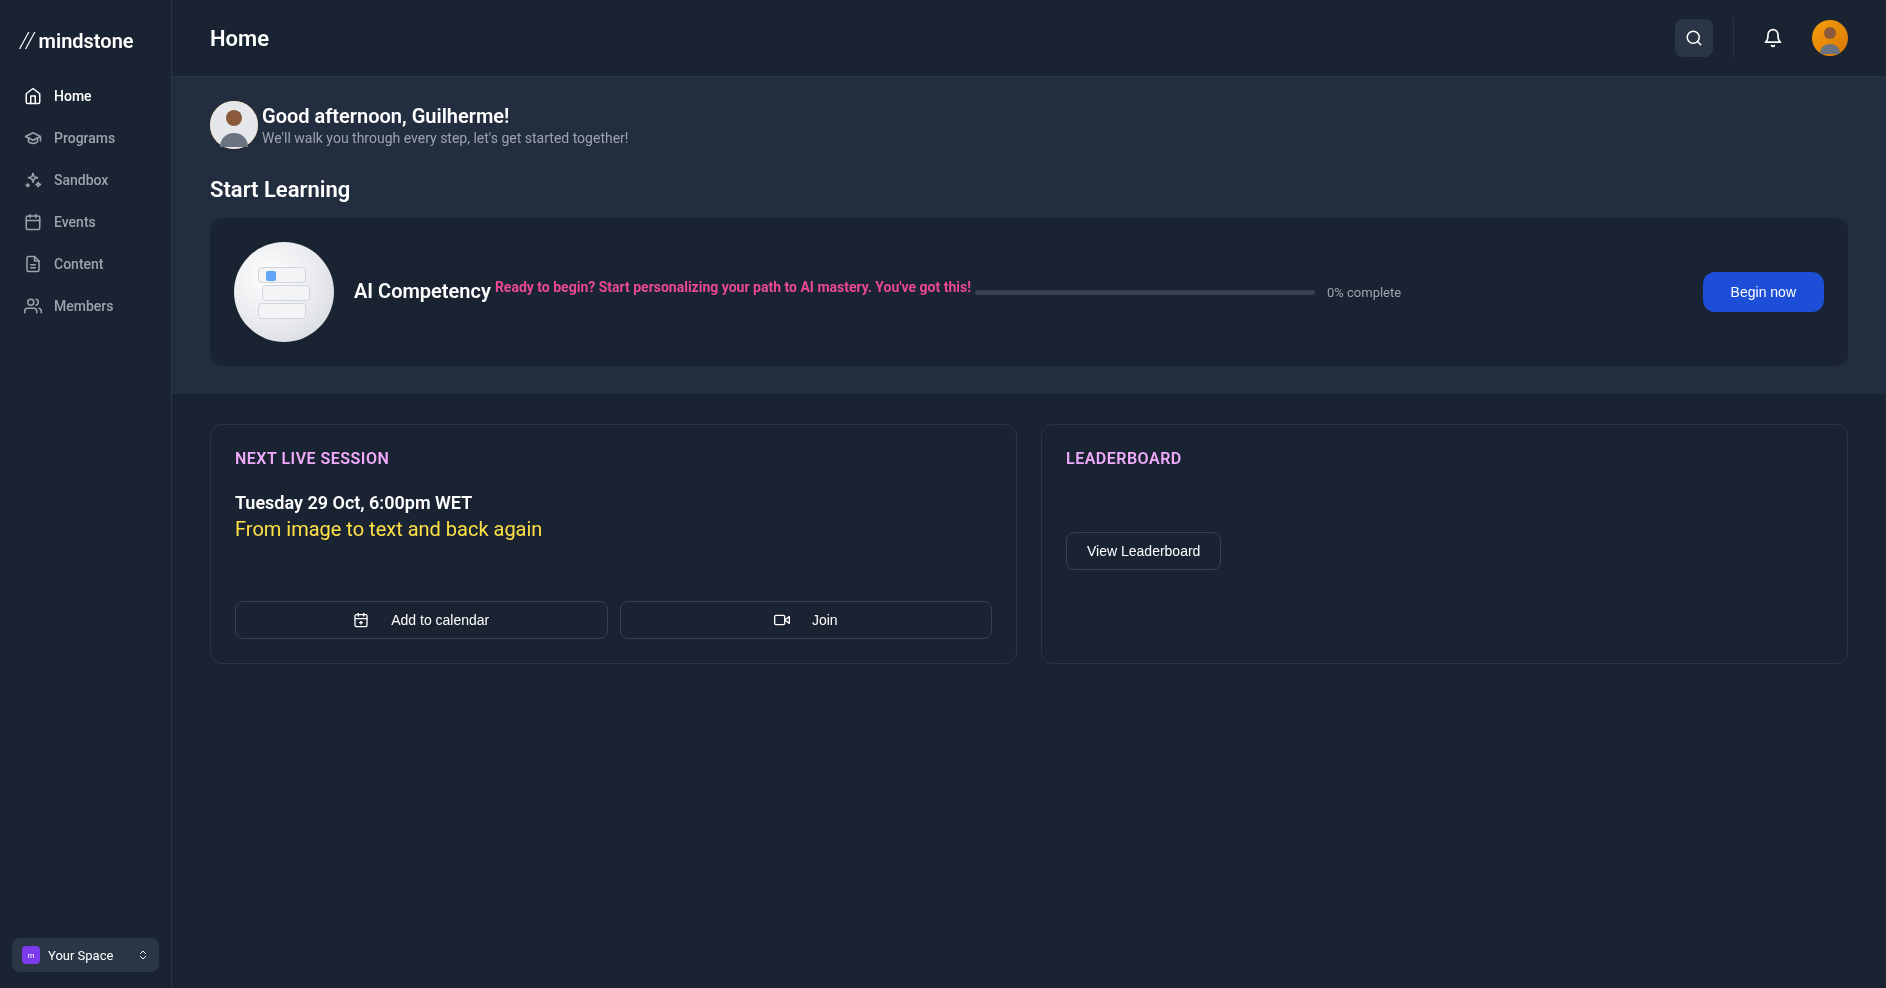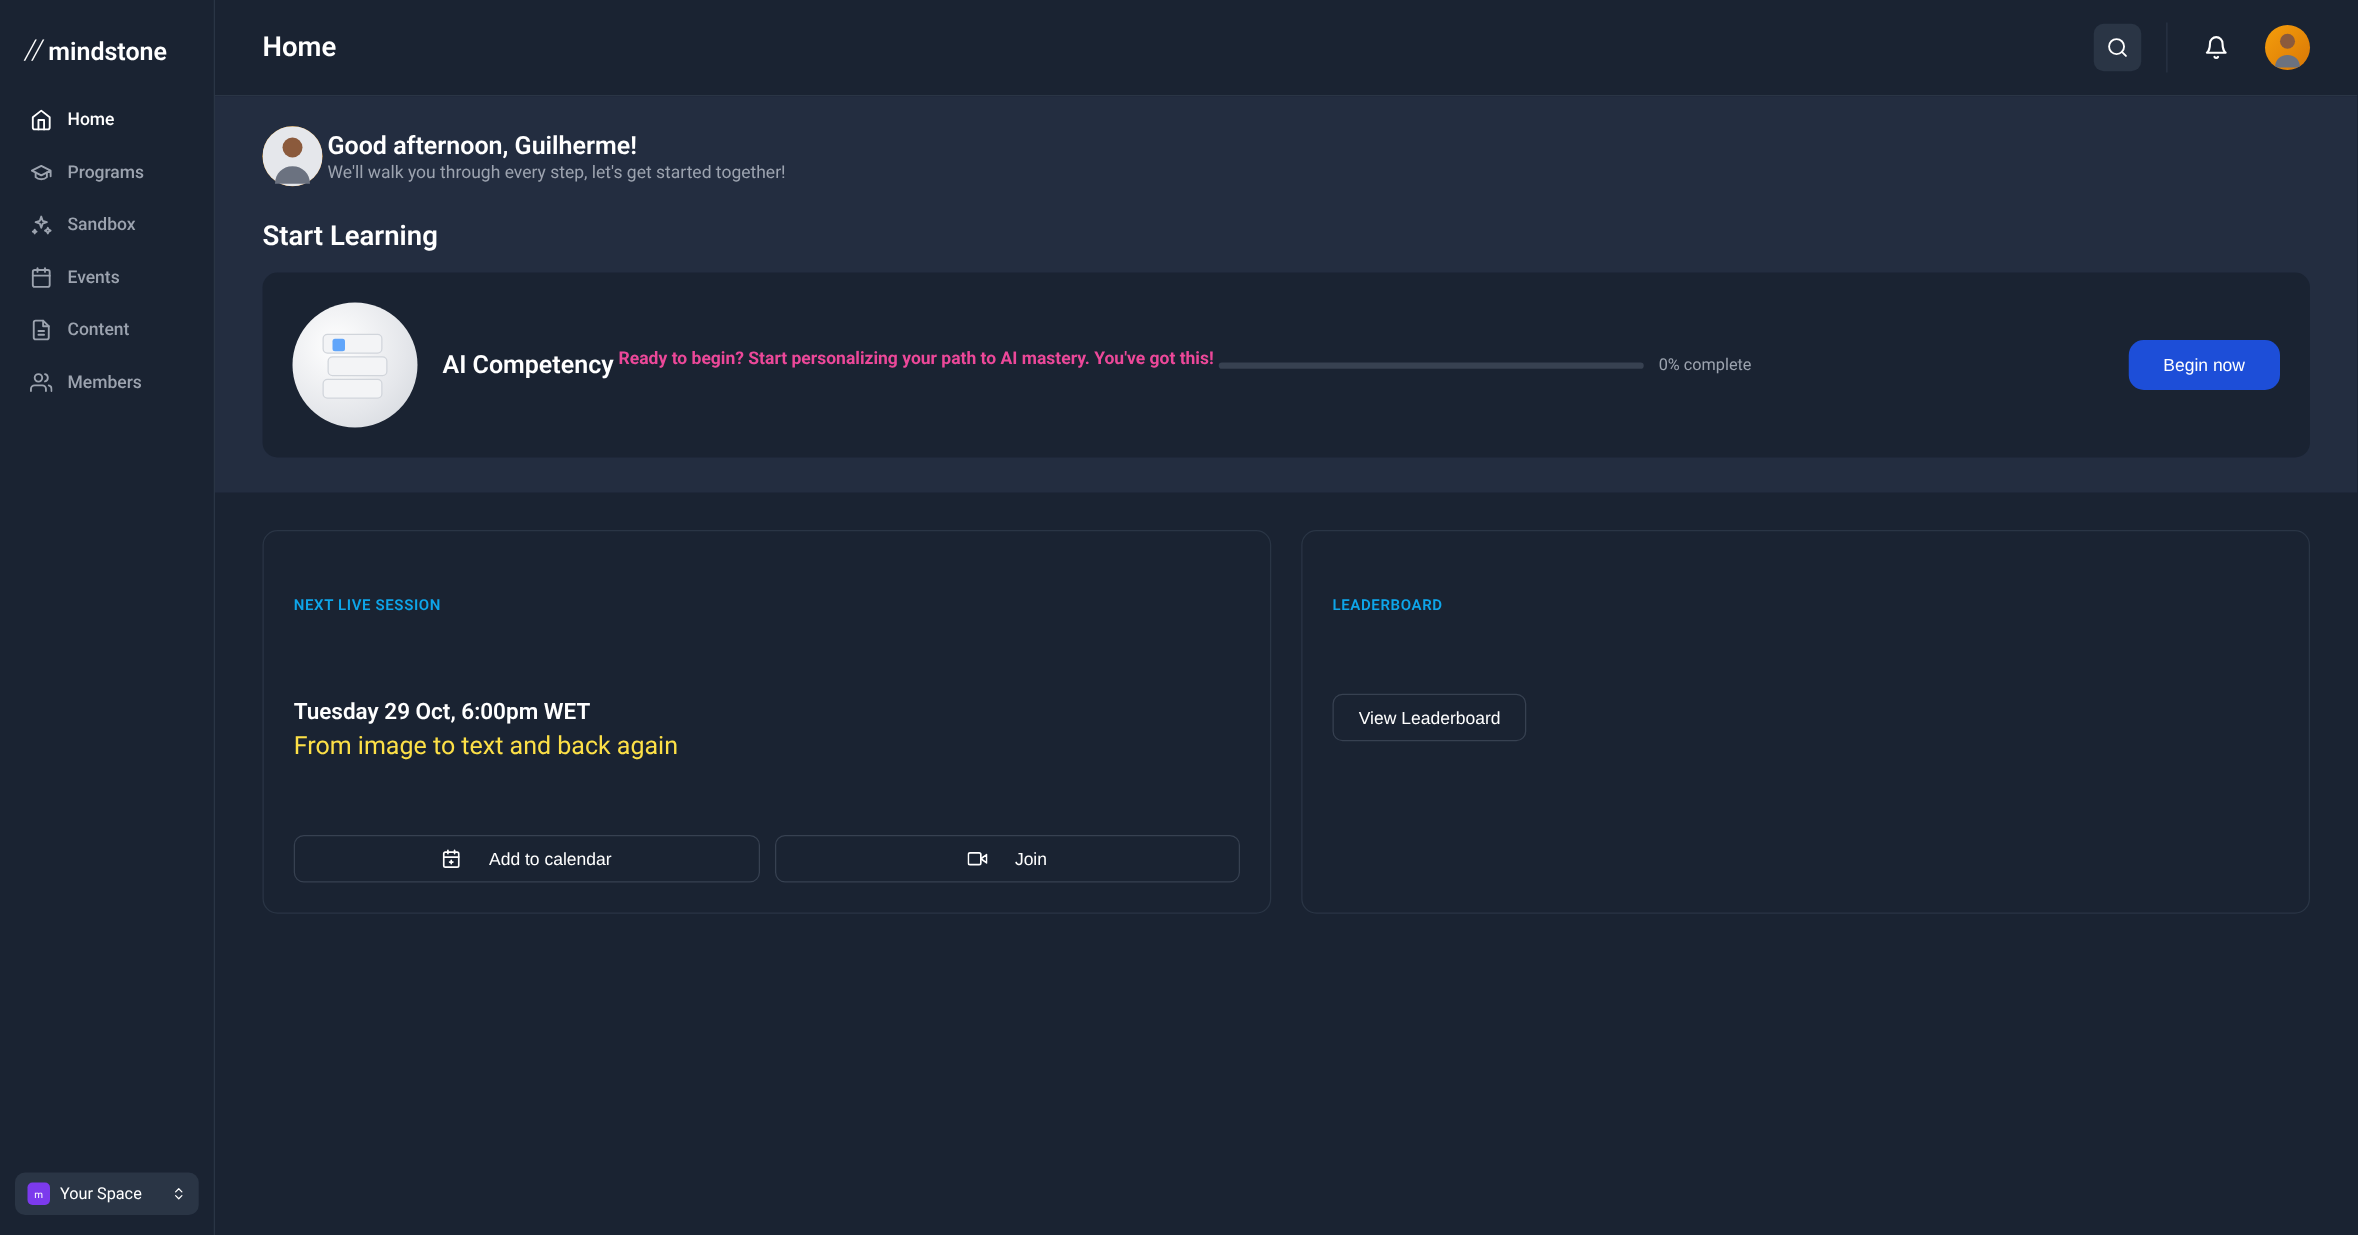--- a/index.html
+++ b/index.html
@@ -352,33 +352,31 @@
     .dashboard-card {
       flex: 1;
       border: 1px solid #2a3545;
       border-radius: 12px;
       padding: 24px;
       display: flex;
       flex-direction: column;
     }
 
     .card-label {
-      font-size: 12px;
+      font-size: 16px;
       font-weight: 600;
-      color: #0ea5e9;
+      color: #f0abfc;
       letter-spacing: 0.5px;
       margin-bottom: 24px;
-      margin-top: 28px;
     }
 
     .card-title {
       font-size: 18px;
       font-weight: 600;
       margin-bottom: 4px;
-      margin-top: 44px;
     }
 
     .card-subtitle {
       font-size: 20px;
       color: #fde047;
     }
 
     .card-body {
       display: flex;
       justify-content: space-between;

